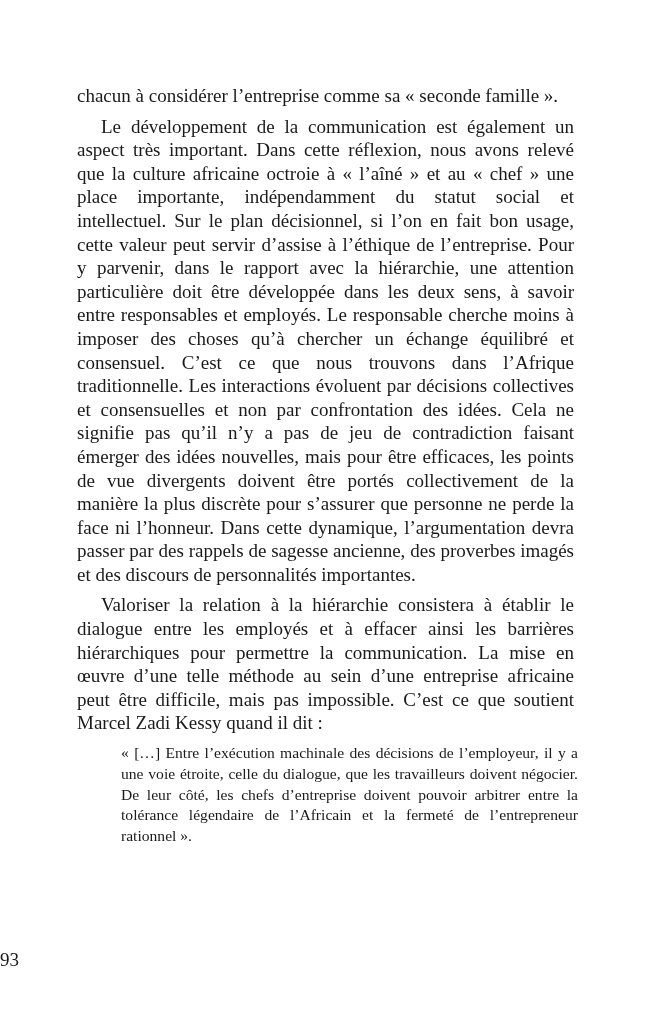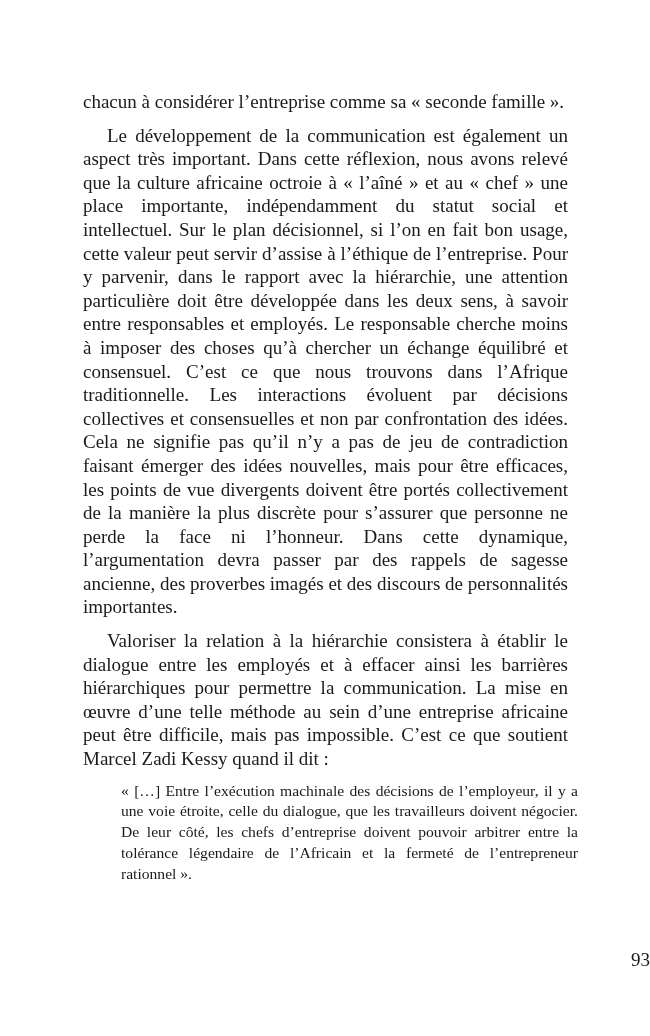--- a/index.html
+++ b/index.html
@@ -15,21 +15,21 @@
       font-family: "Liberation Serif", "DejaVu Serif", serif;
       color: #1a1a1a;
     }
     .page {
       position: absolute;
       left: 73px;
       top: 80px;
       width: 505px;
     }
     .para {
-      margin: 10px;
+      margin: 4px;
       font-size: 19px;
       line-height: 23.6px;
       text-align: justify;
       text-align-last: left;
       hyphens: none;
     }
     .para.indent {
       text-indent: 24px;
     }
     .para + .para {
@@ -43,21 +43,21 @@
       text-align-last: left;
     }
     .after-quote {
       margin-top: 9px !important;
     }
     .page-number {
       position: absolute;
       left: 0;
       width: 650px;
       top: 948px;
-      text-align: right;
+      text-align: left;
       font-size: 19px;
       line-height: 24px;
     }
   </style>
 </head>
 <body>
 
 <div class="page">
   <p class="para">chacun à considérer l’entreprise comme sa « seconde famille ».</p>
   <p class="para indent">Le développement de la communication est également un aspect très important. Dans cette réflexion, nous avons relevé que la culture africaine octroie à « l’aîné » et au « chef » une place importante, indépendamment du statut social et intellectuel. Sur le plan décisionnel, si l’on en fait bon usage, cette valeur peut servir d’assise à l’éthique de l’entreprise. Pour y parvenir, dans le rapport avec la hiérarchie, une attention particulière doit être développée dans les deux sens, à savoir entre responsables et employés. Le responsable cherche moins à imposer des choses qu’à chercher un échange équilibré et consensuel. C’est ce que nous trouvons dans l’Afrique traditionnelle. Les interactions évoluent par décisions collectives et consensuelles et non par confrontation des idées. Cela ne signifie pas qu’il n’y a pas de jeu de contradiction faisant émerger des idées nouvelles, mais pour être efficaces, les points de vue divergents doivent être portés collectivement de la manière la plus discrète pour s’assurer que personne ne perde la face ni l’honneur. Dans cette dynamique, l’argumentation devra passer par des rappels de sagesse ancienne, des proverbes imagés et des discours de personnalités importantes.</p>

